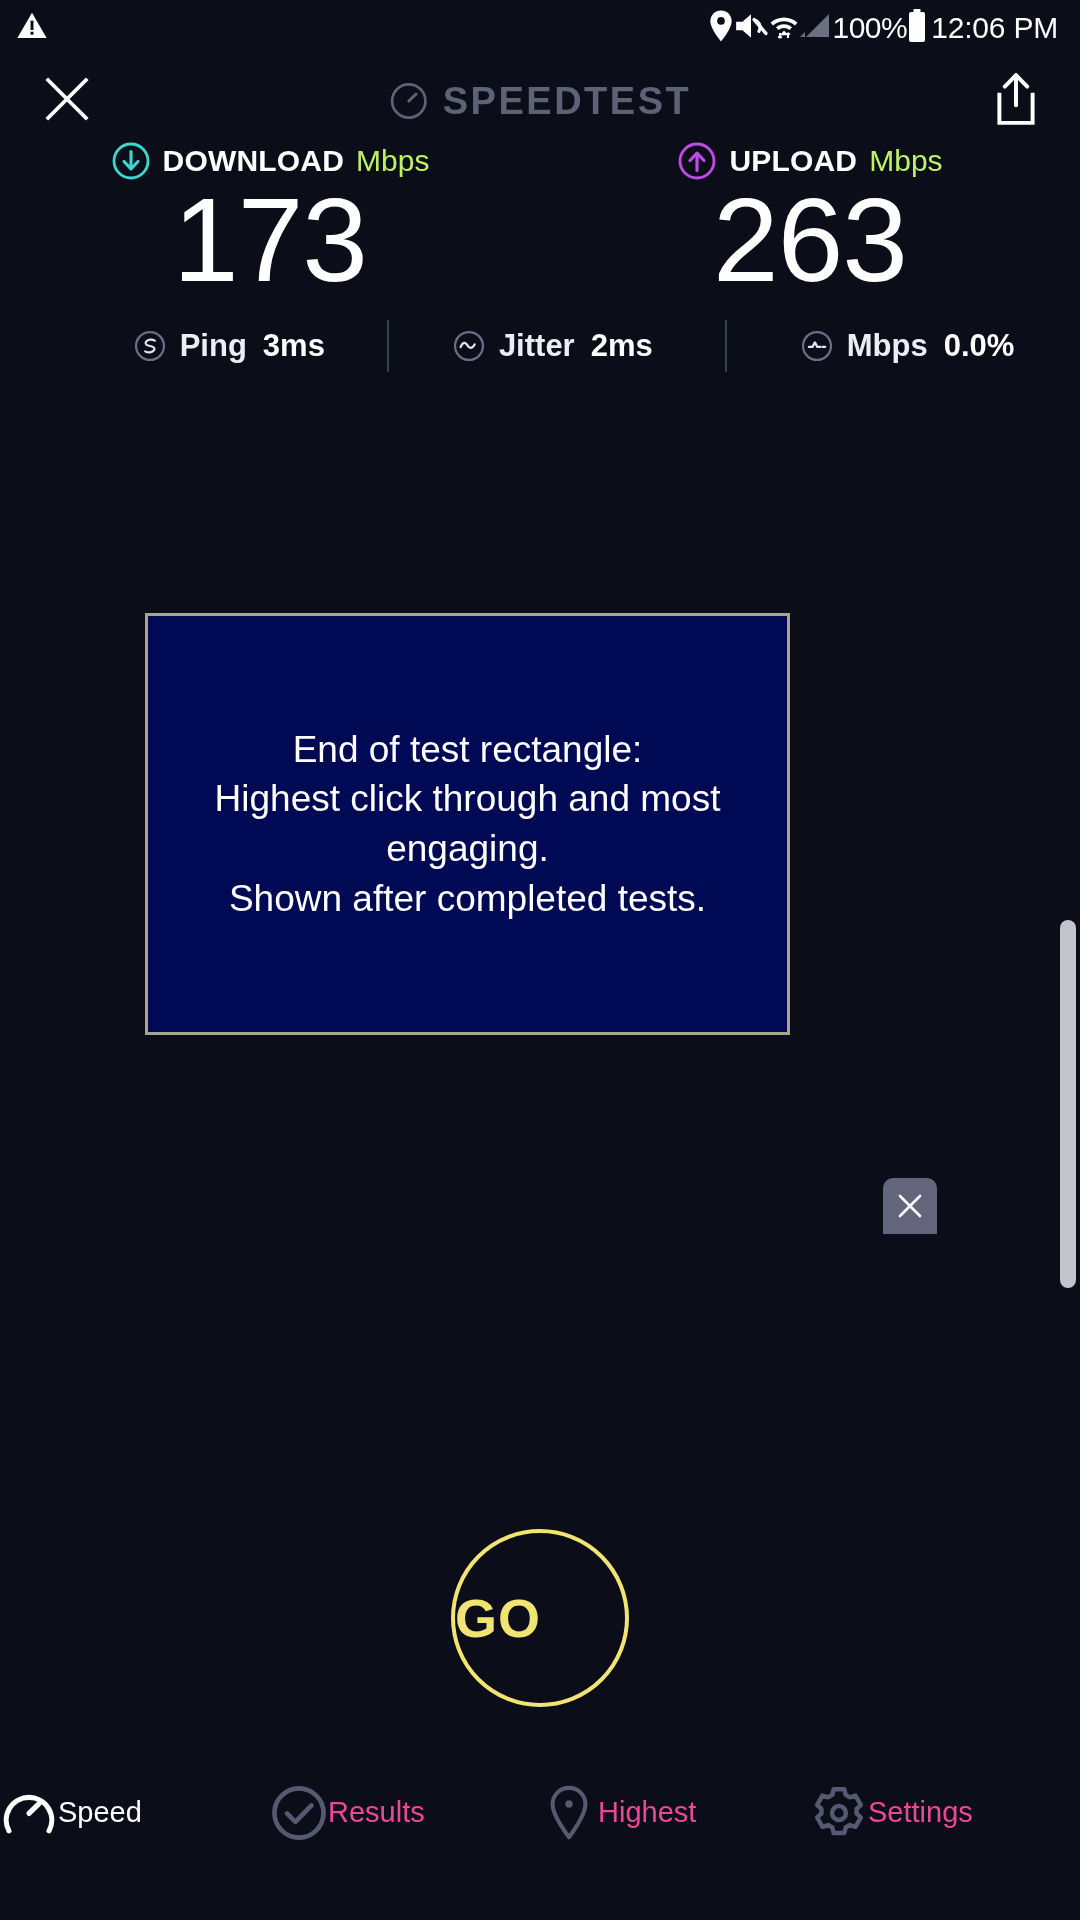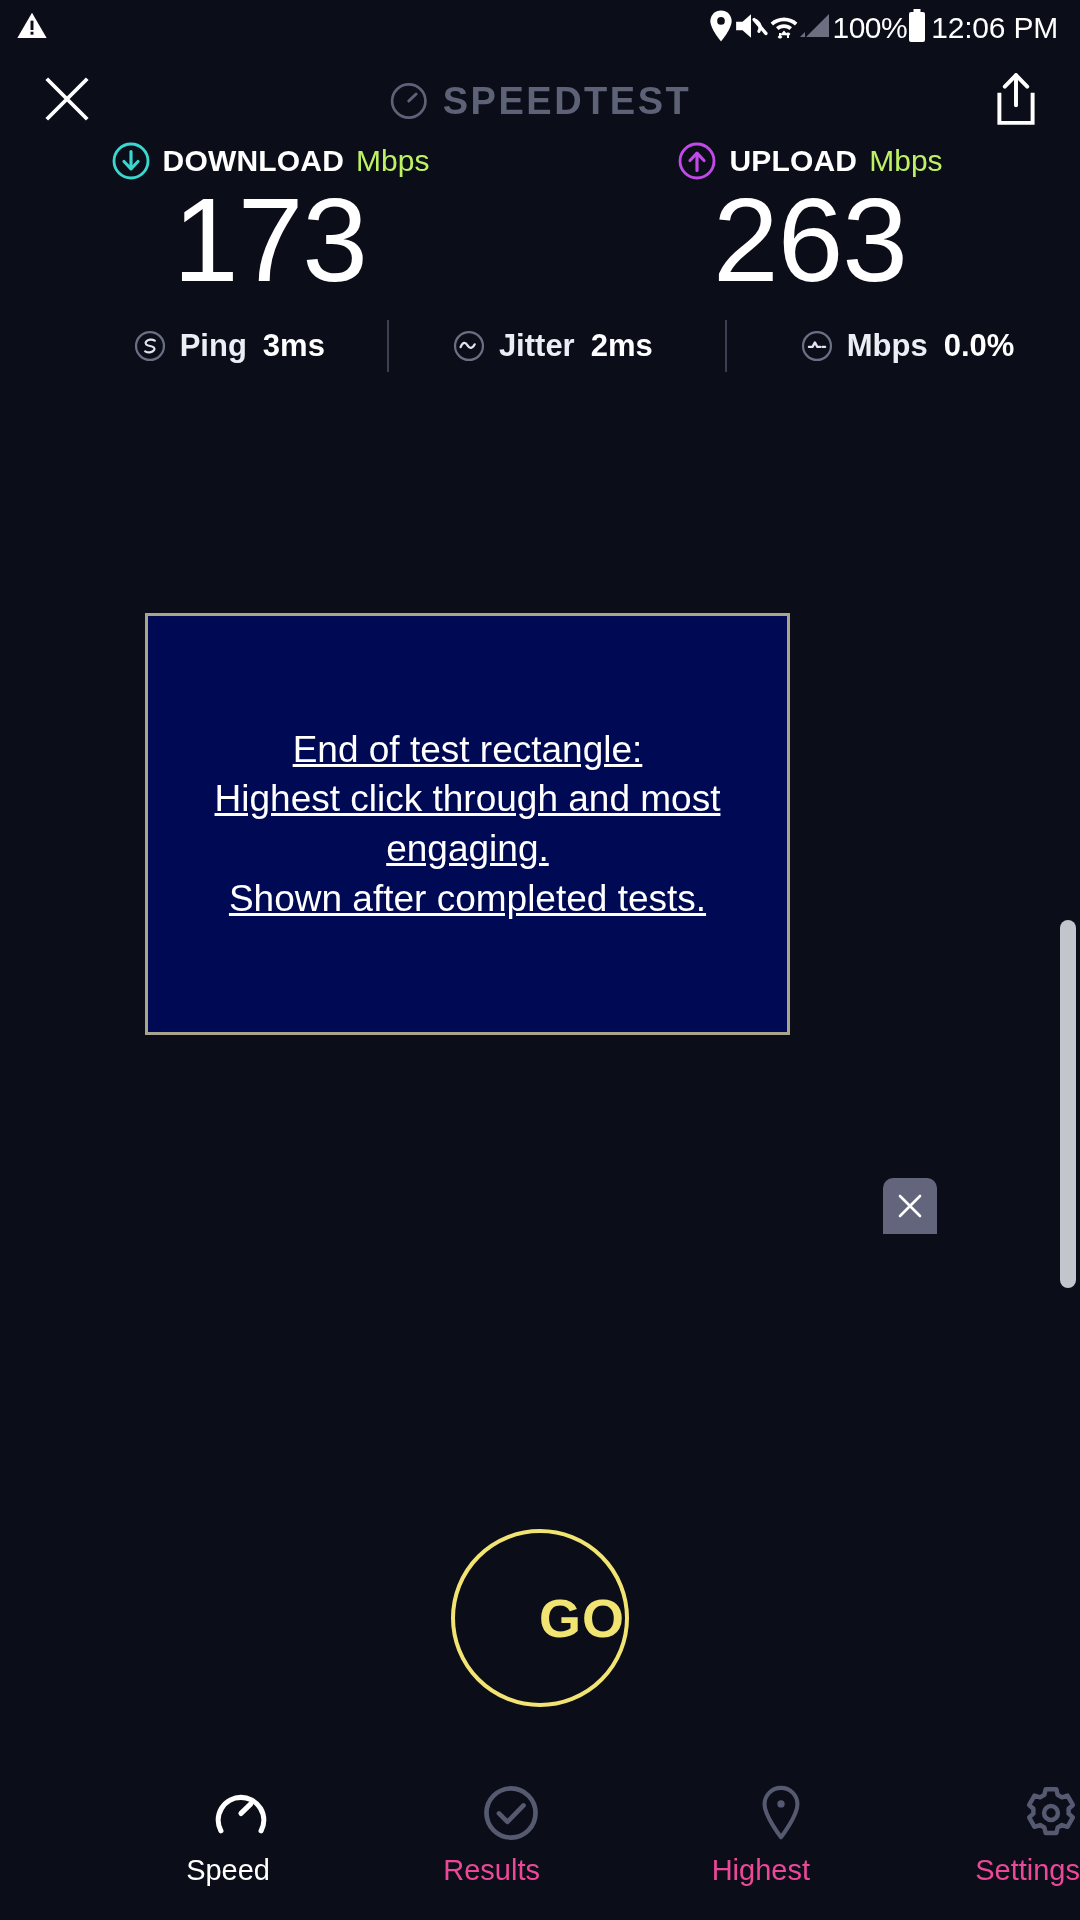--- a/index.html
+++ b/index.html
@@ -176,21 +176,20 @@
     justify-content: center;
   }
   #ad-text {
     text-align: center;
     font-size: 37px;
     line-height: 1.34;
     font-weight: 400;
     color: #ffffff;
     white-space: pre-line;
     padding: 0 8px;
-    text-decoration: underline;
   }
   #ad-close-button {
     position: absolute;
     left: 738px;
     top: 565px;
     width: 54px;
     height: 56px;
     background: #63657c;
     border-radius: 10px 10px 0 0;
     display: flex;
@@ -214,21 +213,21 @@
     position: absolute;
     left: 50%;
     top: 1529px;
     transform: translateX(-50%);
     width: 178px;
     height: 178px;
     border-radius: 50%;
     border: 4px solid #f2e473;
     display: flex;
     align-items: center;
-    justify-content: flex-end;
+    justify-content: flex-start;
     background: transparent;
     box-sizing: border-box;
   }
   #go-label {
     font-size: 54px;
     font-weight: 600;
     letter-spacing: 1px;
     color: #f2e473;
   }
 
@@ -237,22 +236,21 @@
     position: absolute;
     left: 0;
     bottom: 0;
     width: 1080px;
     height: 150px;
     display: flex;
   }
   .nav-item {
     flex: 1;
     display: flex;
-    flex-direction: column;
-    align-items: flex-end;
+    align-items: flex-start;
     justify-content: flex-start;
     padding-top: 14px;
     box-sizing: border-box;
   }
   .nav-icon {
     height: 58px;
     display: flex;
     align-items: center;
     justify-content: center;
   }

